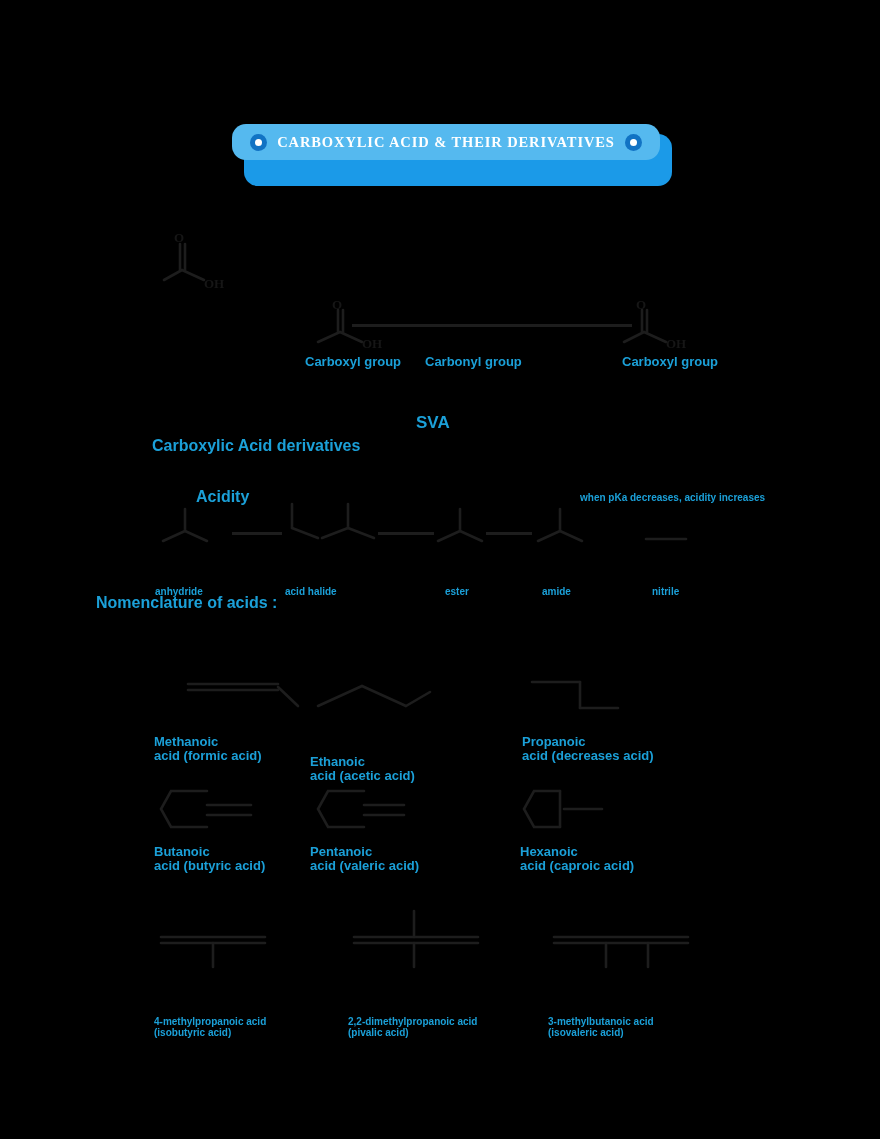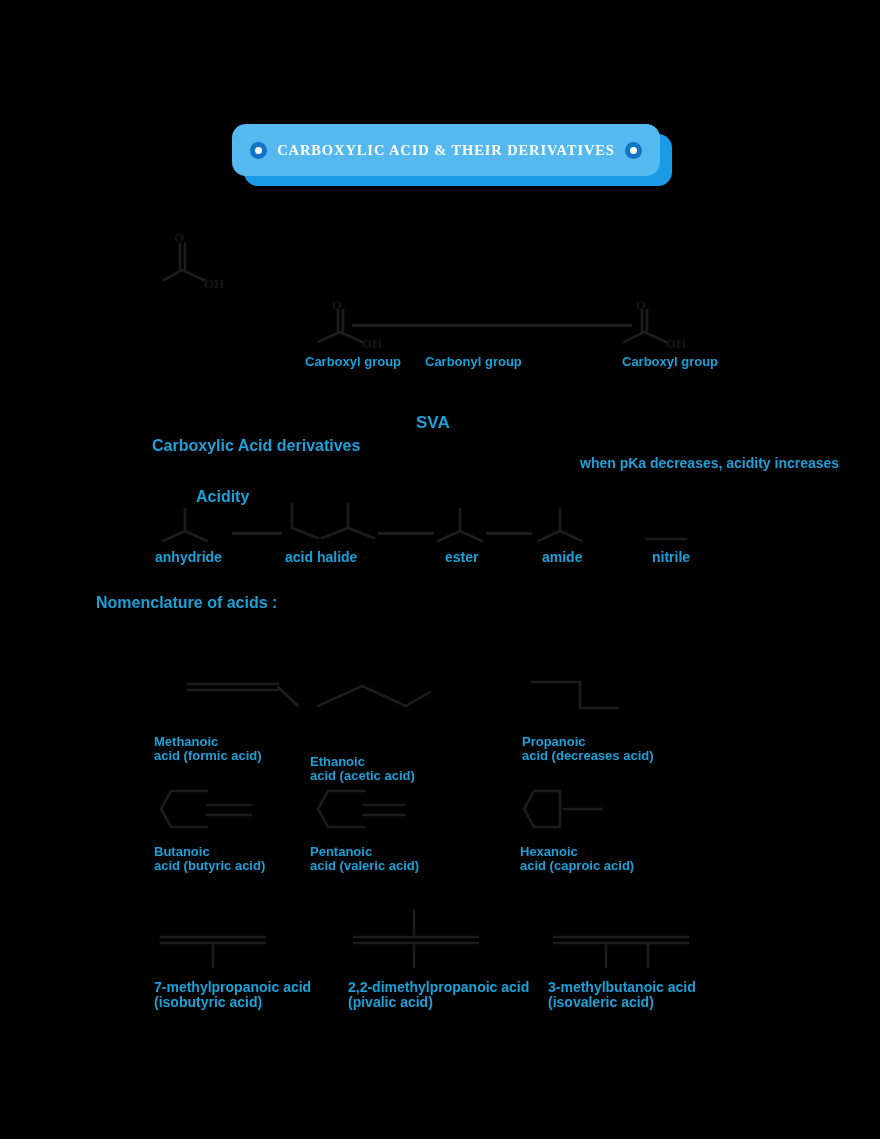--- a/index.html
+++ b/index.html
@@ -31,21 +31,21 @@
     width: 428px;
     height: 52px;
     background: #1b9ae8;
     border-radius: 14px;
   }
   #banner-front {
     position: absolute;
     left: 0px;
     top: 0px;
     width: 428px;
-    height: 52px;
+    height: 36px;
     background: #55b9ef;
     border-radius: 14px;
     display: flex;
     align-items: center;
     justify-content: space-between;
     padding: 0 18px;
     box-sizing: border-box;
   }
   .banner-dot {
     width: 17px;
@@ -77,21 +77,21 @@
 
   
   .lbl {
     position: absolute;
     color: #1ba0d8;
     font-weight: bold;
     font-size: 13px;
     white-space: nowrap;
     line-height: 1.08;
   }
-  .lbl.sm   { font-size: 14px; }
+  .lbl.sm   { font-size: 10px; margin-top: 37px; }
   .lbl.head { font-size: 16px; }
   .lbl.big  { font-size: 17px; margin-left: 20px; }
   .lbl.two  { white-space: pre-line; }
 
   
   .ink {
     position: absolute;
     background: #1d1d1d;
   }
   .ink.h { height: 3px; }
@@ -267,15 +267,15 @@
   <line x1="66" y1="38" x2="66" y2="62"></line>
 </svg>
 
 <svg class="struct" style="left:548px; top:915px;" width="170" height="60" viewBox="0 0 170 60">
   <line x1="6" y1="22" x2="140" y2="22"></line>
   <line x1="6" y1="28" x2="140" y2="28"></line>
   <line x1="58" y1="28" x2="58" y2="52"></line>
   <line x1="100" y1="28" x2="100" y2="52"></line>
 </svg>
 
-<span class="lbl two sm" style="left:154px; top:980px;"><span>7-methylpropanoic acid</span><br><span>(isobutyric acid)</span></span>
+<span class="lbl two sm" style="left:154px; top:980px;"><span>4-methylpropanoic acid</span><br><span>(isobutyric acid)</span></span>
 <span class="lbl two sm" style="left:348px; top:980px;"><span>2,2-dimethylpropanoic acid</span><br><span>(pivalic acid)</span></span>
 <span class="lbl two sm" style="left:548px; top:980px;"><span>3-methylbutanoic acid</span><br><span>(isovaleric acid)</span></span>
 
 </body></html>

